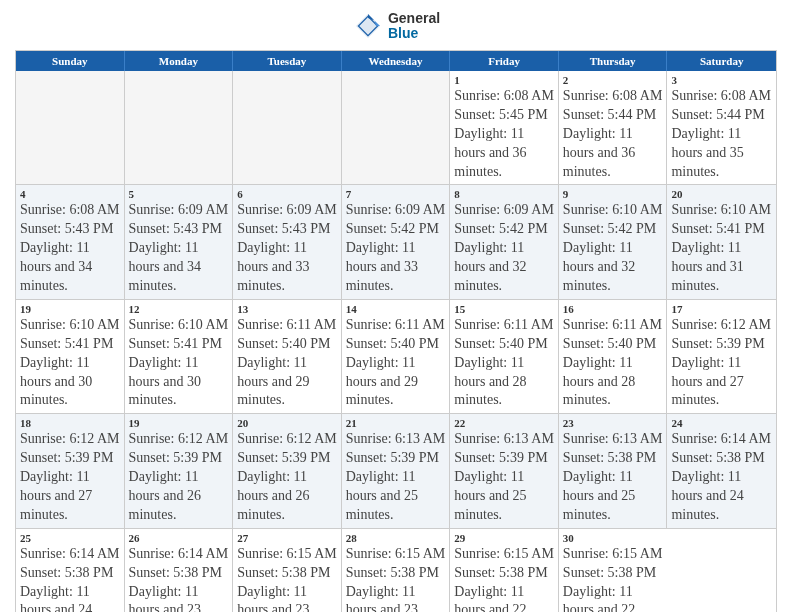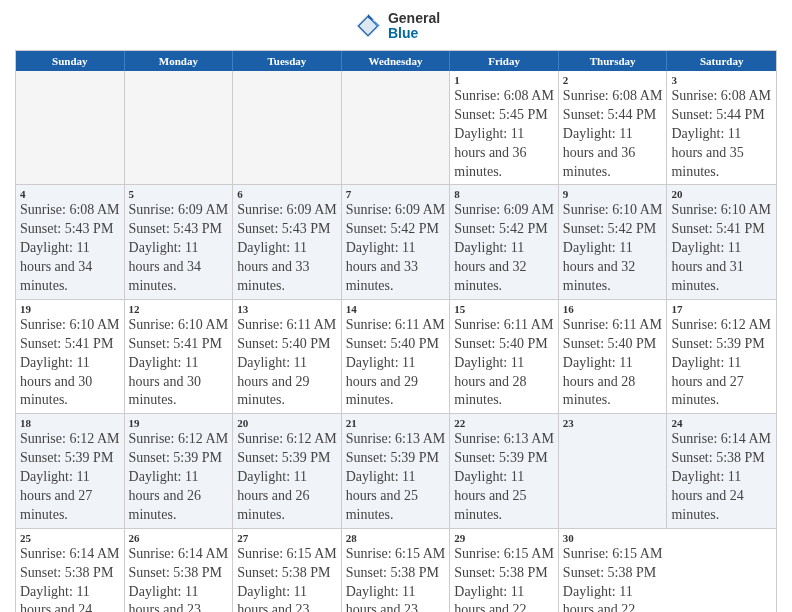--- a/index.html
+++ b/index.html
@@ -309,20 +309,24 @@
           </div>
           <div class="cal-cell alt">
             <span class="day-num">22</span>
             <div class="cell-info">Sunrise: 6:13 AM
 Sunset: 5:39 PM
 Daylight: 11 hours
 and 25 minutes.</div>
           </div>
           <div class="cal-cell alt">
             <span class="day-num">23</span>
+            <div class="cell-info">Sunrise: 6:13 AM
+Sunset: 5:38 PM
+Daylight: 11 hours
+and 25 minutes.</div>
           </div>
           <div class="cal-cell alt">
             <span class="day-num">24</span>
             <div class="cell-info">Sunrise: 6:14 AM
 Sunset: 5:38 PM
 Daylight: 11 hours
 and 24 minutes.</div>
           </div>
         </div>
         <div class="cal-row">

